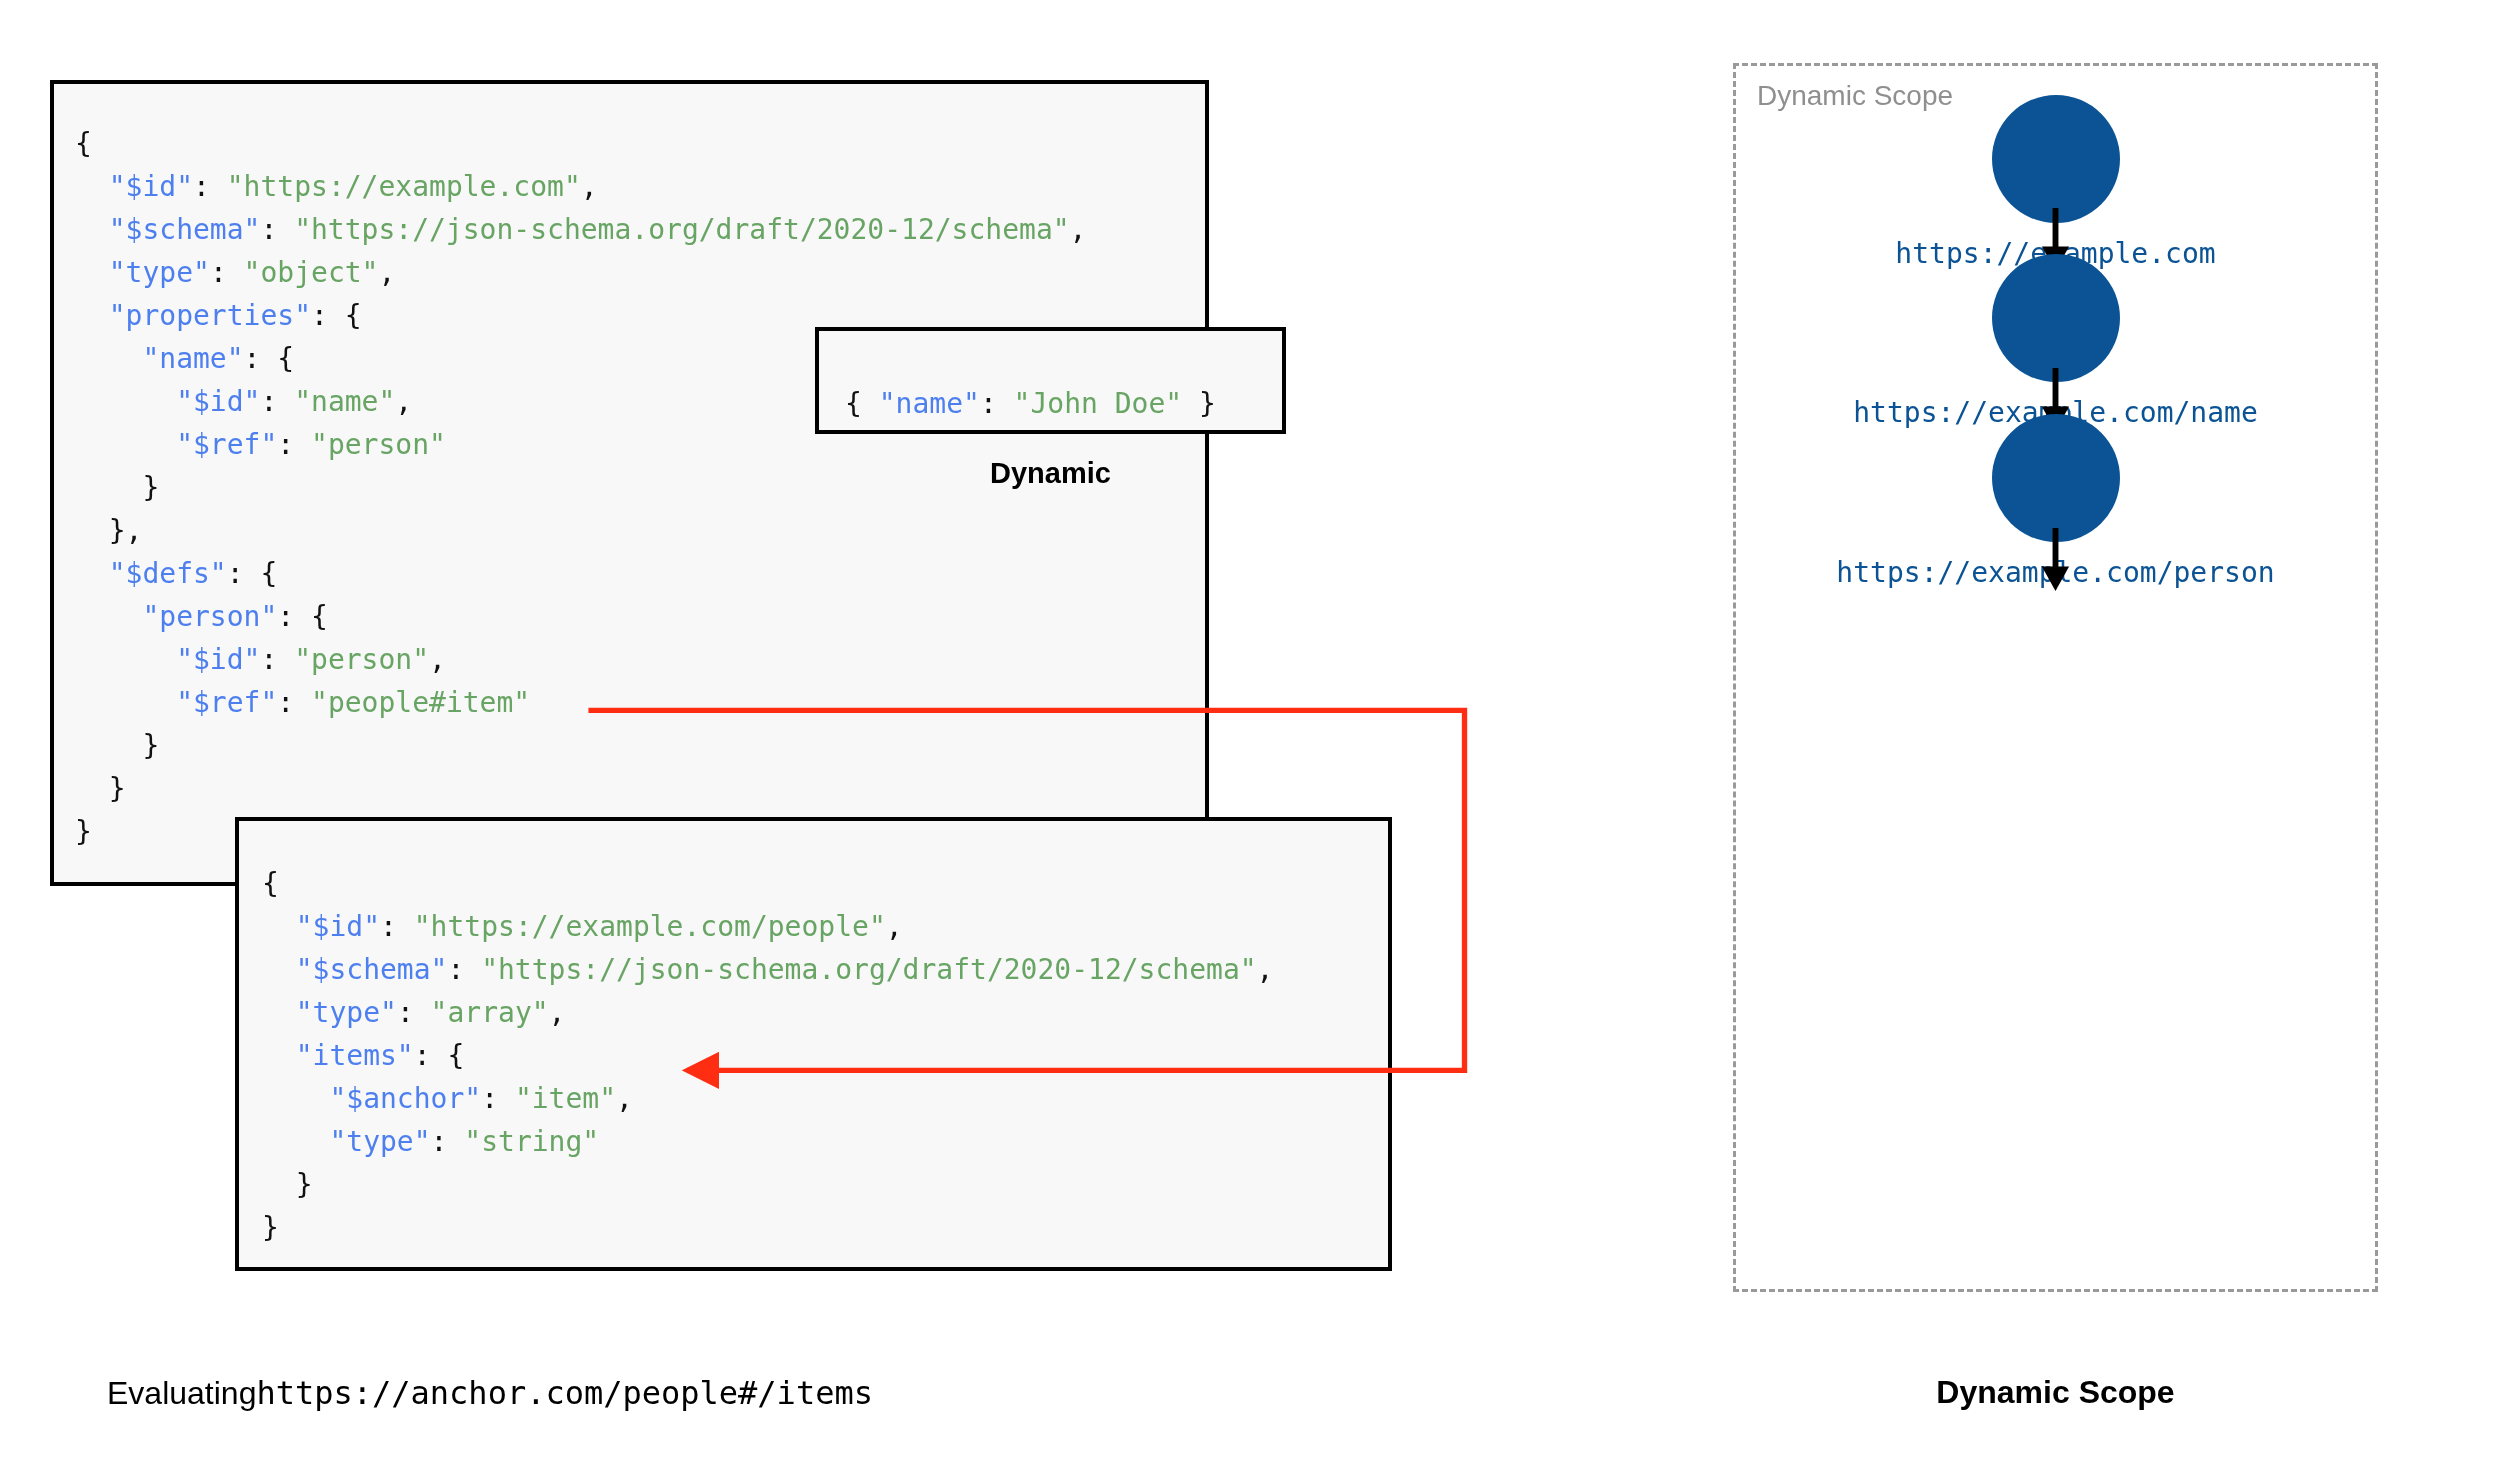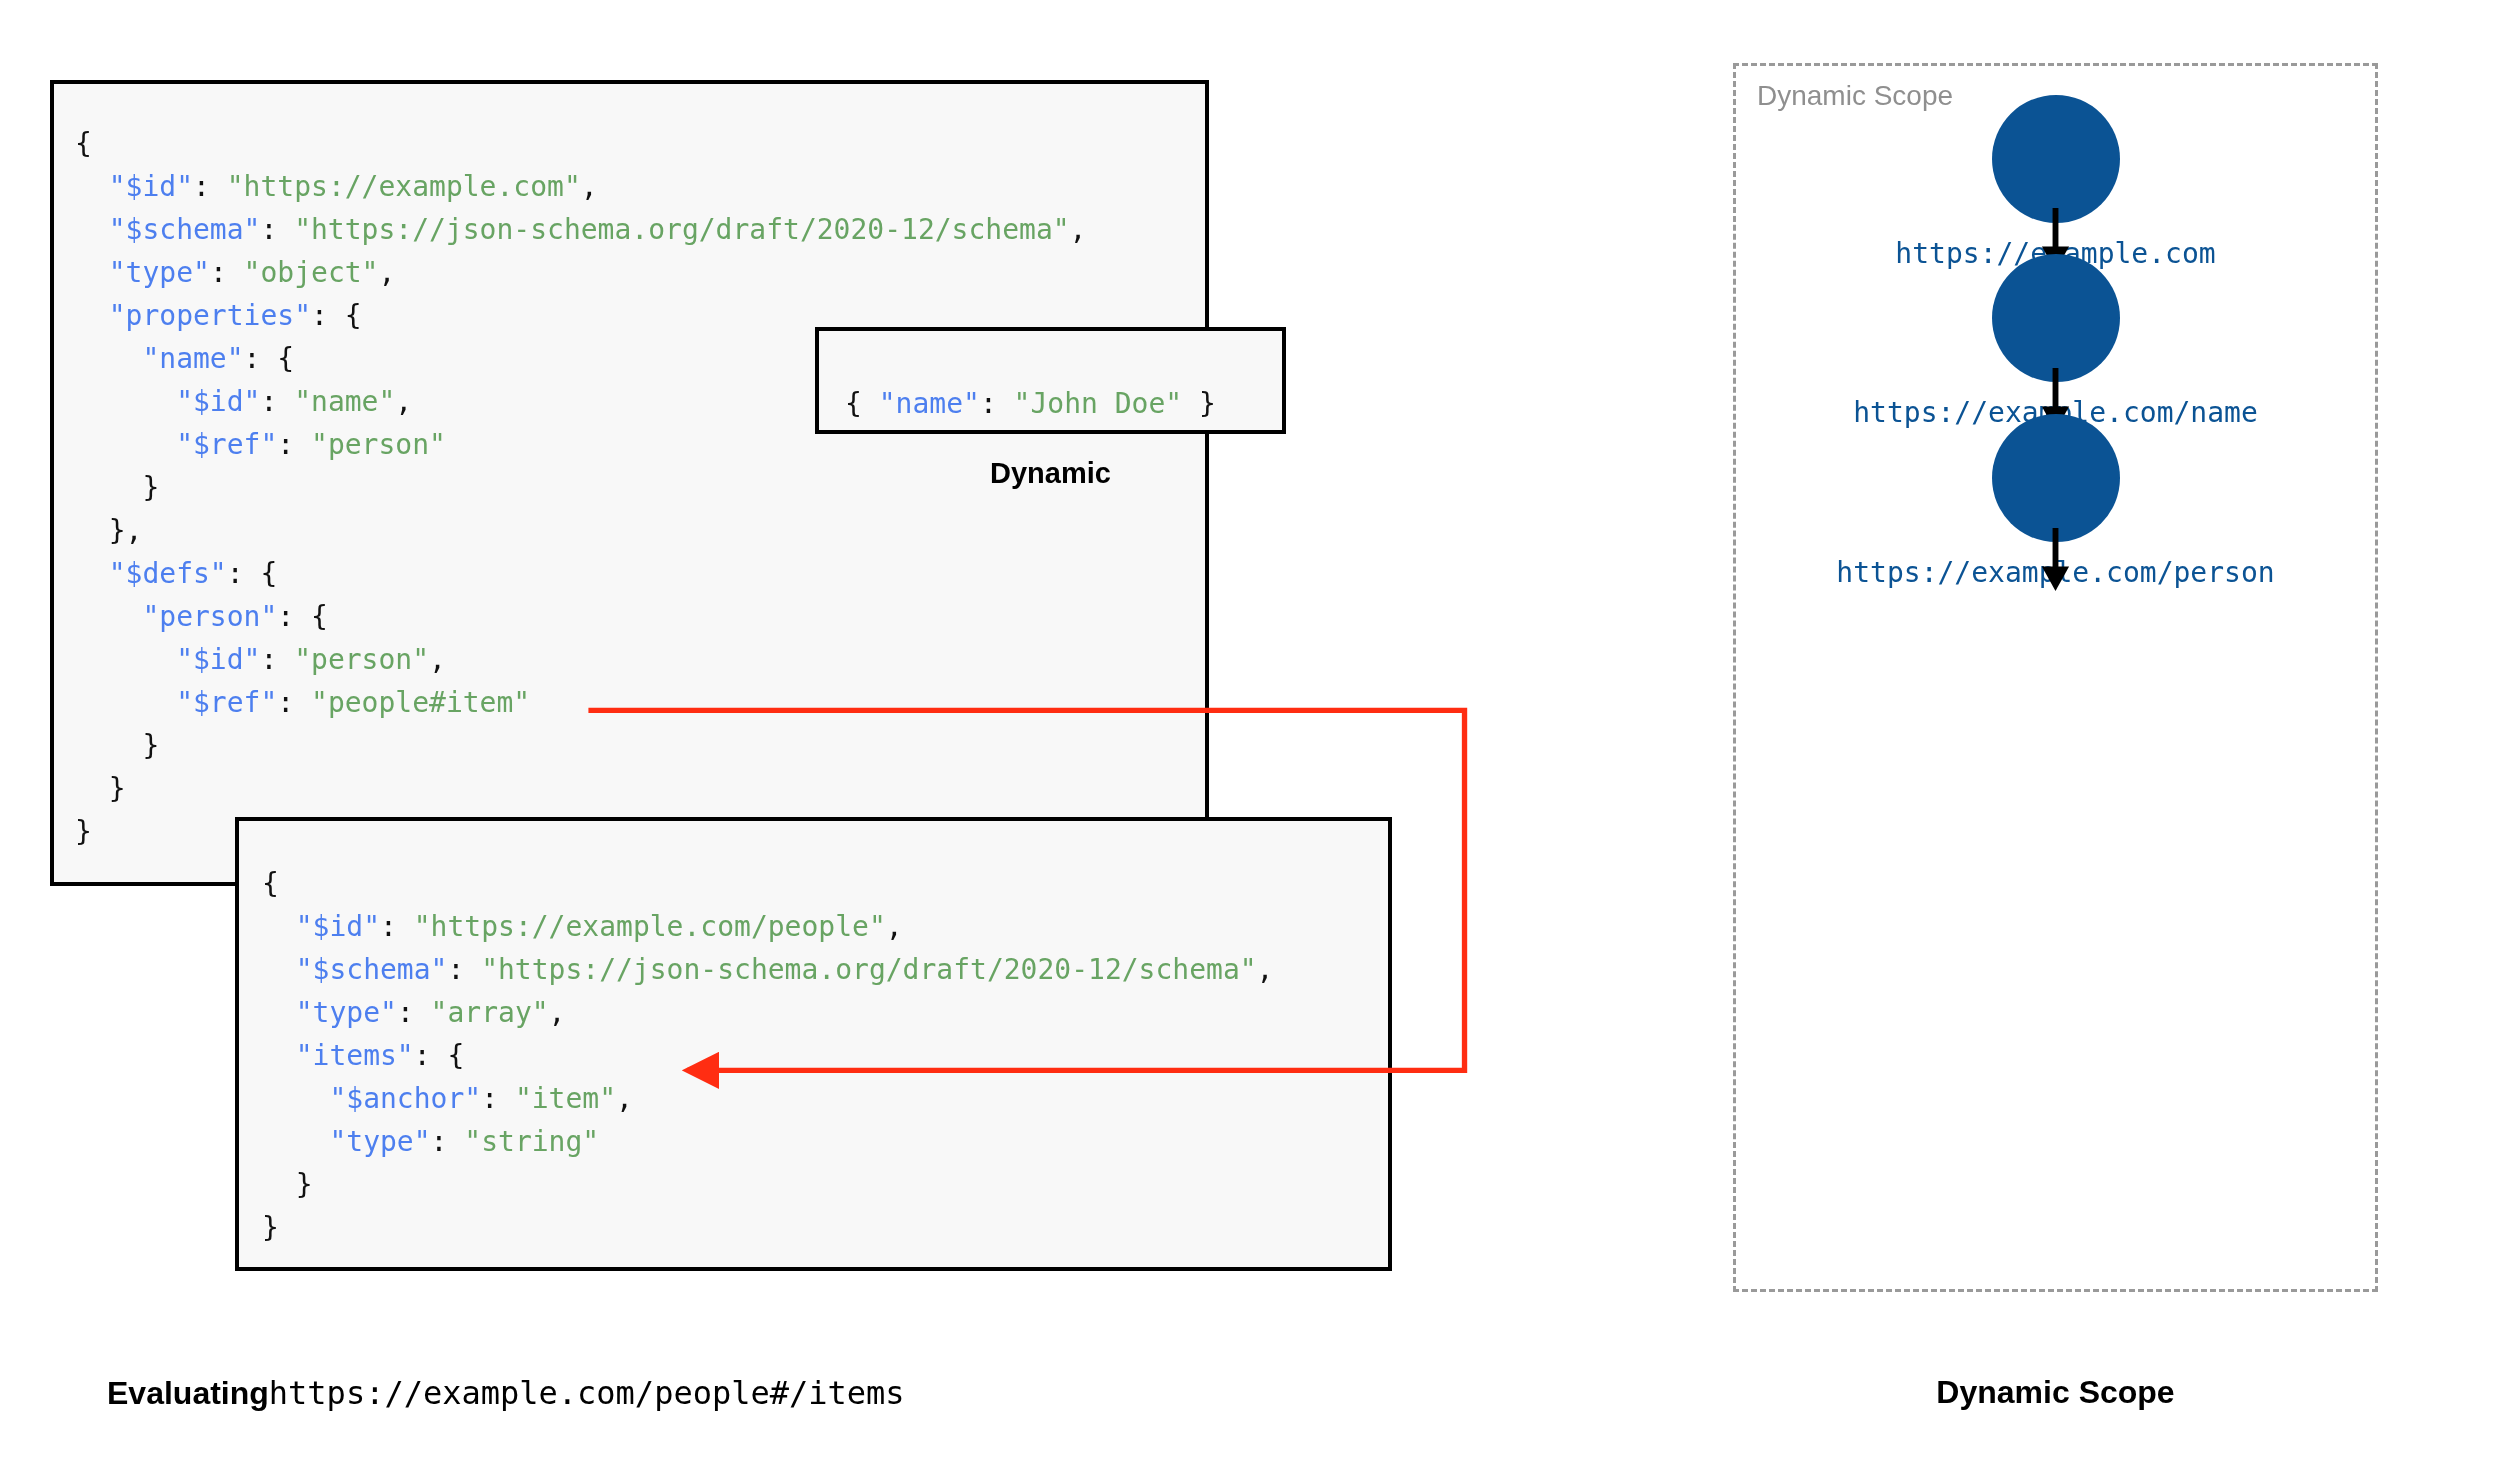--- a/index.html
+++ b/index.html
@@ -74,21 +74,21 @@
   }
   .scope-arrow{
     position:absolute;left:1733px;width:645px;text-align:center;
   }
 
   
   #caption-left{
     position:absolute;left:107px;top:1374px;
     font-size:32px;color:#000;white-space:nowrap;
   }
-  #caption-left .bold{font-weight:bold;font-family:"Liberation Sans",sans-serif;}
+  #caption-left .bold{font-weight:normal;font-family:"Liberation Sans",sans-serif;}
   #caption-left .mono{font-family:"DejaVu Sans Mono","Liberation Mono",monospace;}
   #caption-right{
     position:absolute;left:1733px;top:1374px;width:645px;
     text-align:center;font-size:32px;font-weight:bold;color:#000;
     font-family:"Liberation Sans",sans-serif;white-space:nowrap;
   }
 </style>
 </head>
 <body>
 
@@ -165,19 +165,19 @@
     <div class="node-label" style="color: rgb(11, 83, 148);">https://example.com/person</div>
   </div>
 
   <svg class="scope-arrow" viewBox="0 0 1207 120" style="top: 528px; height: 64px;">
     <polyline points="603.5,0 603.5,88" fill="none" stroke="#000" stroke-width="11"></polyline>
     <path d="M603.5,118 L578,72 L629,72 z" fill="#000"></path>
   </svg>
 
 
   <div id="caption-left">
-    <span class="bold">Evaluating</span><span class="mono">https://example.com/people#/items</span>
+    <span class="bold">Evaluating</span><span class="mono">https://anchor.com/people#/items</span>
   </div>
 
   <div id="caption-right">Dynamic Scope</div>
 
 </div>
 
 
 </body></html>

